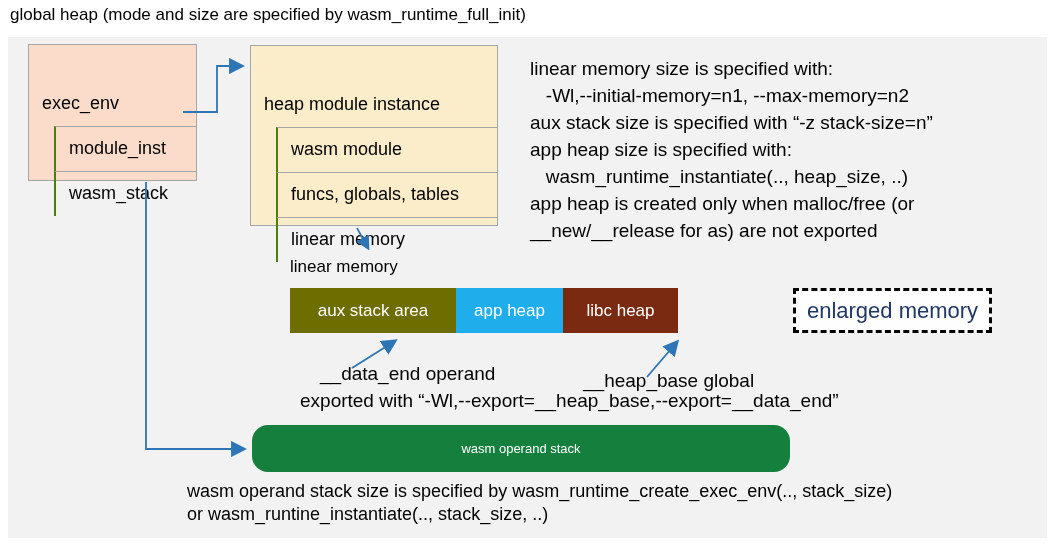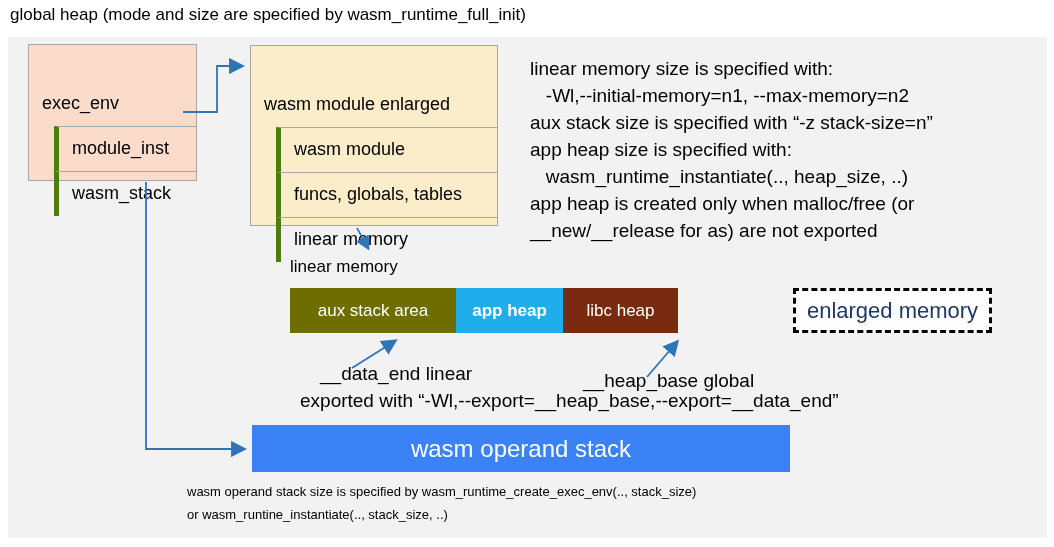--- a/index.html
+++ b/index.html
@@ -5,72 +5,72 @@
   html,body { margin:0; padding:0; background:#fff; font-family:"Liberation Sans",sans-serif; }
   .page { position:relative; width:1054px; height:547px; background:#ffffff; overflow:hidden; }
   .diagram-title { position:absolute; left:10px; top:5px; font-size:17px; color:#000; white-space:pre; }
   .canvas { position:absolute; left:8px; top:37px; width:1039px; height:501px; background:#f2f2f2; }
 
   .obox { position:absolute; border:1px solid #a6a6a6; box-sizing:border-box; }
   .pink { background:#fbdccb; }
   .cream { background:#fcedca; }
   .obox .hdr { height:45px; line-height:45px; padding-left:13px; font-size:18px; color:#000;margin-top:36px; }
   .obox .row { margin-left:25px; height:45px; line-height:43px; padding-left:13px; font-size:18px;
-               border-top:1px solid #a6a6a6; border-left:5px solid #4d7c0f; box-sizing:border-box; color:#000; }
+               border-top:1px solid #a6a6a6; border-left:2px solid #4d7c0f; box-sizing:border-box; color:#000; }
 
   .exec-env { left:28px; top:44px; width:169px; height:137px; }
   .mod-inst { left:250px; top:45px; width:248px; height:181px; }
 
   .notes-right { position:absolute; left:530px; top:55px; font-size:19px; line-height:27px; color:#000; }
   .notes-right div { white-space:pre; }
 
   .linmem-label { position:absolute; left:290px; top:257px; font-size:17px; color:#000; }
 
   .membar { position:absolute; left:290px; top:288px; height:45px; display:flex; }
   .seg { height:45px; display:flex; align-items:center; justify-content:center;
          color:#fff; font-size:17px; white-space:nowrap; }
   .seg-data { width:112px; background:#0c73b8; }
   .seg-aux  { width:166px; background:#6d6d00; }
-  .seg-app  { width:107px; background:#1fadec;font-weight:bold; }
+  .seg-app  { width:107px; background:#1fadec; }
   .seg-libc { width:115px; background:#7a2a10; }
 
   .enlarged { position:absolute; left:793px; top:288px; width:199px; height:45px; background:#fefefe;
               border:3px dashed #000; box-sizing:border-box; display:flex; align-items:center;
               justify-content:center; font-size:22px; color:#1f3864; }
 
   .lbl { position:absolute; font-size:19px; color:#000; white-space:pre; }
   .lbl-data-end  { left:320px; top:363px; }
   .lbl-heap-base { left:583px; top:370px; }
   .lbl-exported  { left:300px; top:390px; }
 
-  .operand-bar { position:absolute; left:252px; top:425px; width:538px; height:47px; background:#3b82f6;
-                 display:flex; align-items:center; justify-content:center; color:#fff; font-size:24px; }
+  .operand-bar { position:absolute; left:252px; top:425px; width:538px; height:47px; background:#15803d;
+                 display:flex; align-items:center; justify-content:center; color:#fff; font-size:13px;border-radius:16px; }
 
-  .bottom-notes { position:absolute; left:187px; top:480px; font-size:13px; line-height:23px; color:#000; }
+  .bottom-notes { position:absolute; left:187px; top:480px; font-size:18px; line-height:23px; color:#000; }
   .bottom-notes div { white-space:pre; }
 
   .arrows { position:absolute; left:0; top:0; width:1054px; height:547px; pointer-events:none; }
 </style>
 </head>
 <body>
 
 <div class="page">
 
   <div class="diagram-title">global heap (mode and size are specified by wasm_runtime_full_init)</div>
 
   <div class="canvas"></div>
 
   <div class="obox pink exec-env">
     <div class="hdr">exec_env</div>
     <div class="row">module_inst</div>
     <div class="row">wasm_stack</div>
   </div>
 
   <div class="obox cream mod-inst">
-    <div class="hdr">wasm module enlarged</div>
+    <div class="hdr">heap module instance</div>
     <div class="row">wasm module</div>
     <div class="row">funcs, globals, tables</div>
     <div class="row">linear memory</div>
   </div>
 
   <div class="notes-right">
     <div>linear memory size is specified with:</div>
     <div>   -Wl,--initial-memory=n1, --max-memory=n2</div>
     <div>aux stack size is specified with “-z stack-size=n”</div>
     <div>app heap size is specified with:</div>
@@ -80,21 +80,21 @@
   </div>
 
   <div class="linmem-label">linear memory</div>
   <div class="membar">
     <div class="seg seg-aux">aux stack area</div>
     <div class="seg seg-app">app heap</div>
     <div class="seg seg-libc">libc heap</div>
   </div>
   <div class="enlarged">enlarged memory</div>
 
-  <div class="lbl lbl-data-end">__data_end linear</div>
+  <div class="lbl lbl-data-end">__data_end operand</div>
   <div class="lbl lbl-heap-base">__heap_base global</div>
   <div class="lbl lbl-exported">exported with “-Wl,--export=__heap_base,--export=__data_end”</div>
 
   <div class="operand-bar">wasm operand stack</div>
 
   <div class="bottom-notes">
     <div>wasm operand stack size is specified by wasm_runtime_create_exec_env(.., stack_size)</div>
     <div>or wasm_runtine_instantiate(.., stack_size, ..)</div>
   </div>
 

